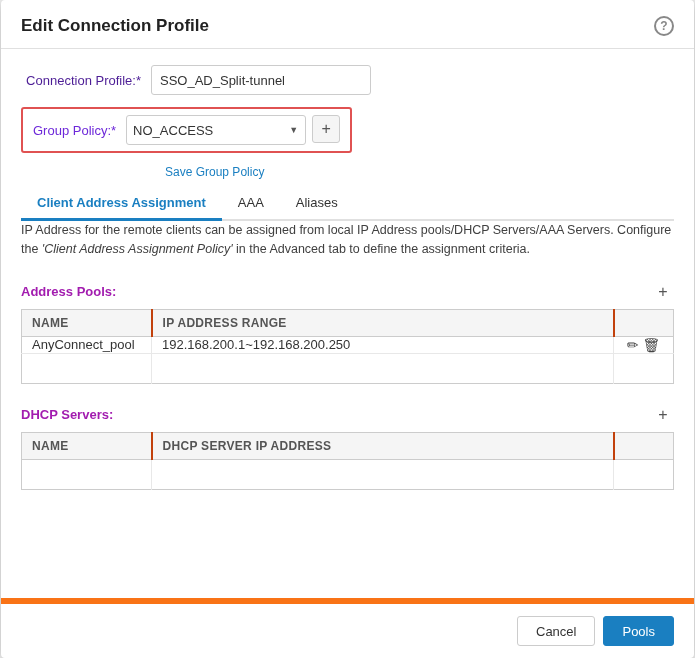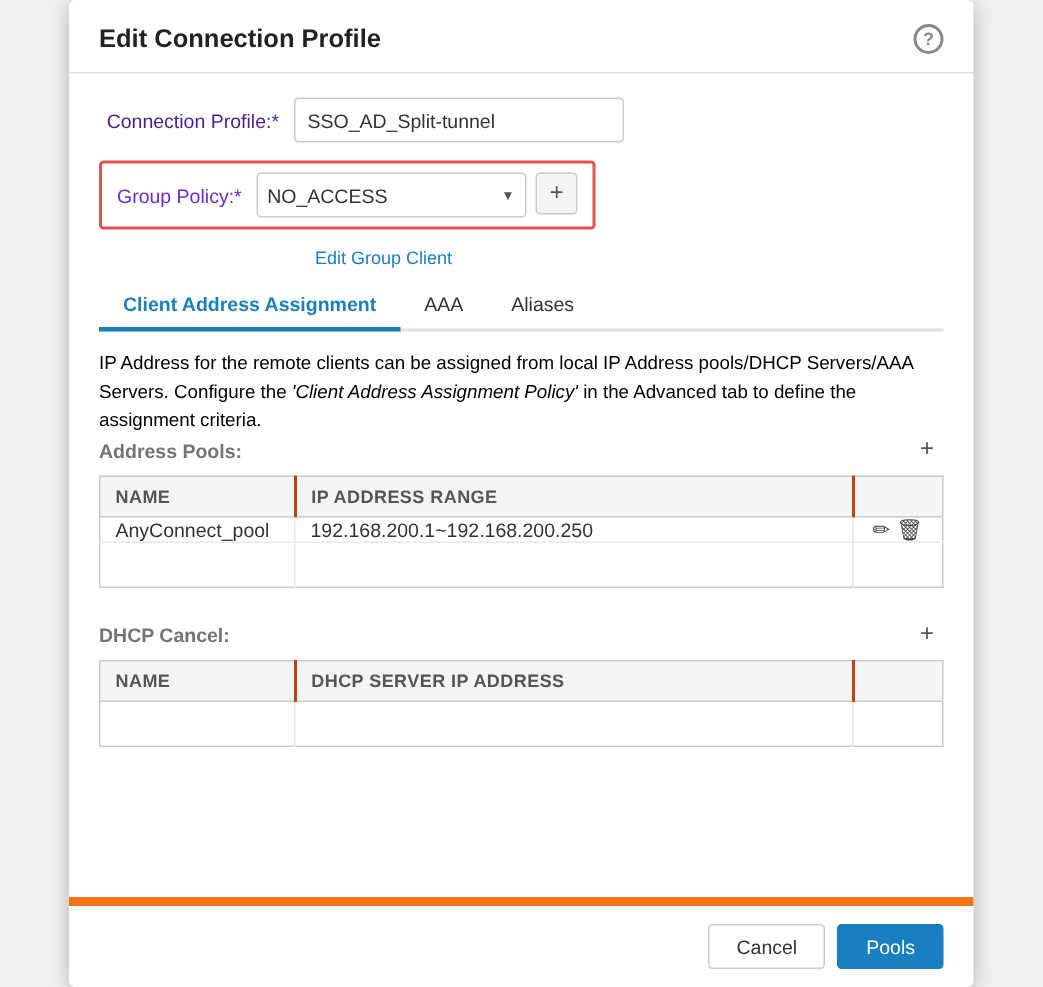--- a/index.html
+++ b/index.html
@@ -7,21 +7,21 @@
       font-family: Arial, sans-serif;
       font-size: 13px;
       background: #f0f0f0;
       display: flex;
       justify-content: center;
       align-items: center;
       min-height: 100vh;
     }
     .modal {
       background: #fff;
-      width: 603px;
+      width: 693px;
       min-height: 658px;
       border-radius: 4px;
       box-shadow: 0 2px 12px rgba(0,0,0,0.25);
       display: flex;
       flex-direction: column;
     }
     .modal-header {
       display: flex;
       align-items: center;
       justify-content: space-between;
@@ -138,54 +138,53 @@
       font-size: 12px;
       text-decoration: none;
       margin-left: 144px;
       display: block;
       margin-bottom: 8px;
       cursor: pointer;
     }
     .tabs {
       display: flex;
       border-bottom: 2px solid #e0e0e0;
-      margin-bottom: 12px;
     }
     .tab {
       padding: 8px 16px;
       cursor: pointer;
       font-size: 13px;
       color: #333;
       border-bottom: 3px solid transparent;
       margin-bottom: -2px;
     }
     .tab.active {
       color: #1a7fc1;
       border-bottom: 3px solid #1a7fc1;
       font-weight: bold;
     }
     .description-text {
       font-size: 12.5px;
-      color: #000000;
+      color: #404040;
       line-height: 1.5;
-      margin-bottom: 0;
+      margin-bottom: 22px;
     }
     .description-text em {
       font-style: italic;
     }
     .section-header {
       display: flex;
       align-items: center;
       justify-content: space-between;
       margin-bottom: 6px;
     }
     .section-title {
       font-size: 13px;
       font-weight: bold;
-      color: #737373;
+      color: #a21caf;
     }
     .section-add-btn {
       width: 22px;
       height: 22px;
       display: flex;
       align-items: center;
       justify-content: center;
       cursor: pointer;
       font-size: 16px;
       color: #555;
@@ -296,21 +295,21 @@
             <select class="group-policy-select">
               <option>NO_ACCESS</option>
               <option>DfltGrpPolicy</option>
             </select>
           </div>
           <div class="add-btn">+</div>
         </div>
       </div>
     </div>
 
-    <a class="edit-group-policy-link">Edit Group Client</a>
+    <a class="edit-group-policy-link">Save Group Policy</a>
 
     <div class="tabs">
       <div class="tab active">Client Address Assignment</div>
       <div class="tab">AAA</div>
       <div class="tab">Aliases</div>
     </div>
 
     <p class="description-text">
       <span>IP Address for the remote clients can be assigned from local IP Address pools/DHCP Servers/AAA Servers. Configure the </span><em>'Client Address Assignment Policy'</em><span> in the Advanced tab to define the assignment criteria.</span>
     </p>
@@ -340,21 +339,21 @@
         </tr>
         <tr class="empty-row">
           <td></td>
           <td></td>
           <td></td>
         </tr>
       </tbody>
     </table>
 
     <div class="section-header">
-      <span class="section-title">DHCP Cancel:</span>
+      <span class="section-title">DHCP Servers:</span>
       <div class="section-add-btn">+</div>
     </div>
     <table class="data-table">
       <thead>
         <tr>
           <th class="name-col">Name</th>
           <th>DHCP Server IP Address</th>
           <th class="action-col"></th>
         </tr>
       </thead>

